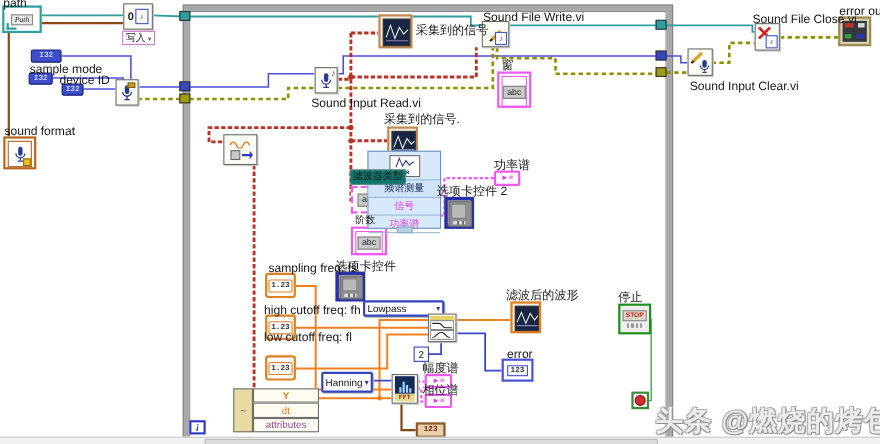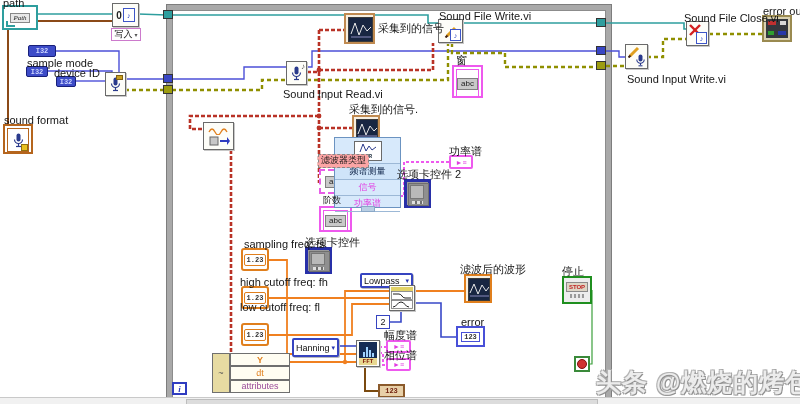--- a/index.html
+++ b/index.html
@@ -241,21 +241,21 @@
   <div class="el vi" style="left:203px;top:122px;width:31px;height:28px;flex-direction:column;gap:0">
     <svg width="24" height="10">
       <path d="M2,7 q3,-6 6,0 t6,0 t6,0" stroke="#e07f1d" fill="none" stroke-width="1.3"></path>
     </svg>
     <svg width="24" height="12">
       <rect x="3" y="2" width="8" height="8" fill="#c8c8c8" stroke="#666"></rect>
       <path d="M13,8 L20,8 L20,5 L23,9 L20,13 L20,10 L13,10 Z" transform="translate(0,-3)" fill="#2f3cc0"></path>
     </svg>
   </div>
 
-  <div class="lbl" style="left:318px;top:154px;border:1px dashed #888;padding:1px 2px;font-size:9px;background:#fca5a5">滤波器类型</div>
+  <div class="lbl" style="left:318px;top:154px;border:1px dashed #888;padding:1px 2px;font-size:9px;background:#0f766e">滤波器类型</div>
   <div class="el" style="left:319px;top:169px;width:33px;height:25px;border:2px dashed #e85ee8;background:#fff;display:flex;align-items:center;justify-content:center">
     <span class="abcchip">abc</span>
   </div>
   <div class="lbl" style="left:323px;top:196px;font-size:9px">阶数</div>
   <div class="el pinkbox" style="left:319px;top:206px;width:33px;height:26px">
     <div class="inner2">
         <span class="abcchip">abc</span>
       </div>
   </div>
 
@@ -293,21 +293,21 @@
   </div>
   <div class="lbl" style="left:240px;top:276px">high cutoff freq: fh</div>
   <div class="el dbl" style="left:241px;top:286px;width:28px;height:23px">
     <span class="inner">1.23</span>
   </div>
   <div class="lbl" style="left:240px;top:301px">low cutoff freq: fl</div>
   <div class="el dbl" style="left:241px;top:323px;width:28px;height:23px">
     <span class="inner">1.23</span>
   </div>
 
-  <div class="el enum" style="left:360px;top:273px;width:53px;height:15px">
+  <div class="el enum" style="left:330px;top:273px;width:74px;height:15px">
     <span>Lowpass</span>
     <span class="caret">▾</span>
   </div>
 
   <div class="el vi" style="left:389px;top:285px;width:26px;height:26px;flex-direction:column;gap:0;padding:1px">
     <div style="width:100%;height:4px;background:#e2d268"></div>
     <svg width="22" height="9">
       <rect x="0.5" y="0.5" width="21" height="8" fill="#fff" stroke="#777" stroke-width="0.8"></rect>
       <path d="M2,3 h6 c3,0 3,4 6,4 h6" stroke="#222" fill="none" stroke-width="1"></path>
     </svg>
@@ -390,21 +390,21 @@
       <line x1="2" y1="10" x2="10" y2="2" stroke="#e0a020" stroke-width="3"></line>
       <line x1="0.5" y1="11.5" x2="2.5" y2="9.5" stroke="#402010" stroke-width="2"></line>
     </svg>
     <svg width="9" height="13" style="position:absolute;right:2px;bottom:1px">
       <rect x="2.5" y="0.5" width="4" height="7" rx="2" fill="#2a3a8c"></rect>
       <path d="M0.8,5.5 a3.6,3.6 0 0 0 7.4,0" stroke="#2a3a8c" fill="none" stroke-width="1.1"></path>
       <line x1="4.5" y1="9" x2="4.5" y2="11" stroke="#2a3a8c" stroke-width="1.1"></line>
       <line x1="2.5" y1="11.8" x2="6.5" y2="11.8" stroke="#2a3a8c" stroke-width="1.1"></line>
     </svg>
   </div>
-  <div class="lbl" style="left:627px;top:73px">Sound Input Write.vi</div>
+  <div class="lbl" style="left:627px;top:73px">Sound Input Clear.vi</div>
 
   <div class="lbl" style="left:684px;top:12px">Sound File Close.vi</div>
   <div class="el vi" style="left:686px;top:21px;width:23px;height:25px">
     <svg width="12" height="12" style="position:absolute;left:2px;top:2px">
       <line x1="1" y1="1" x2="11" y2="11" stroke="#d42020" stroke-width="2.4"></line>
       <line x1="11" y1="1" x2="1" y2="11" stroke="#d42020" stroke-width="2.4"></line>
     </svg>
     <span class="docchip" style="position:absolute;right:1px;bottom:1px;width:9px;height:10px">
         <span>♪</span>
       </span>

